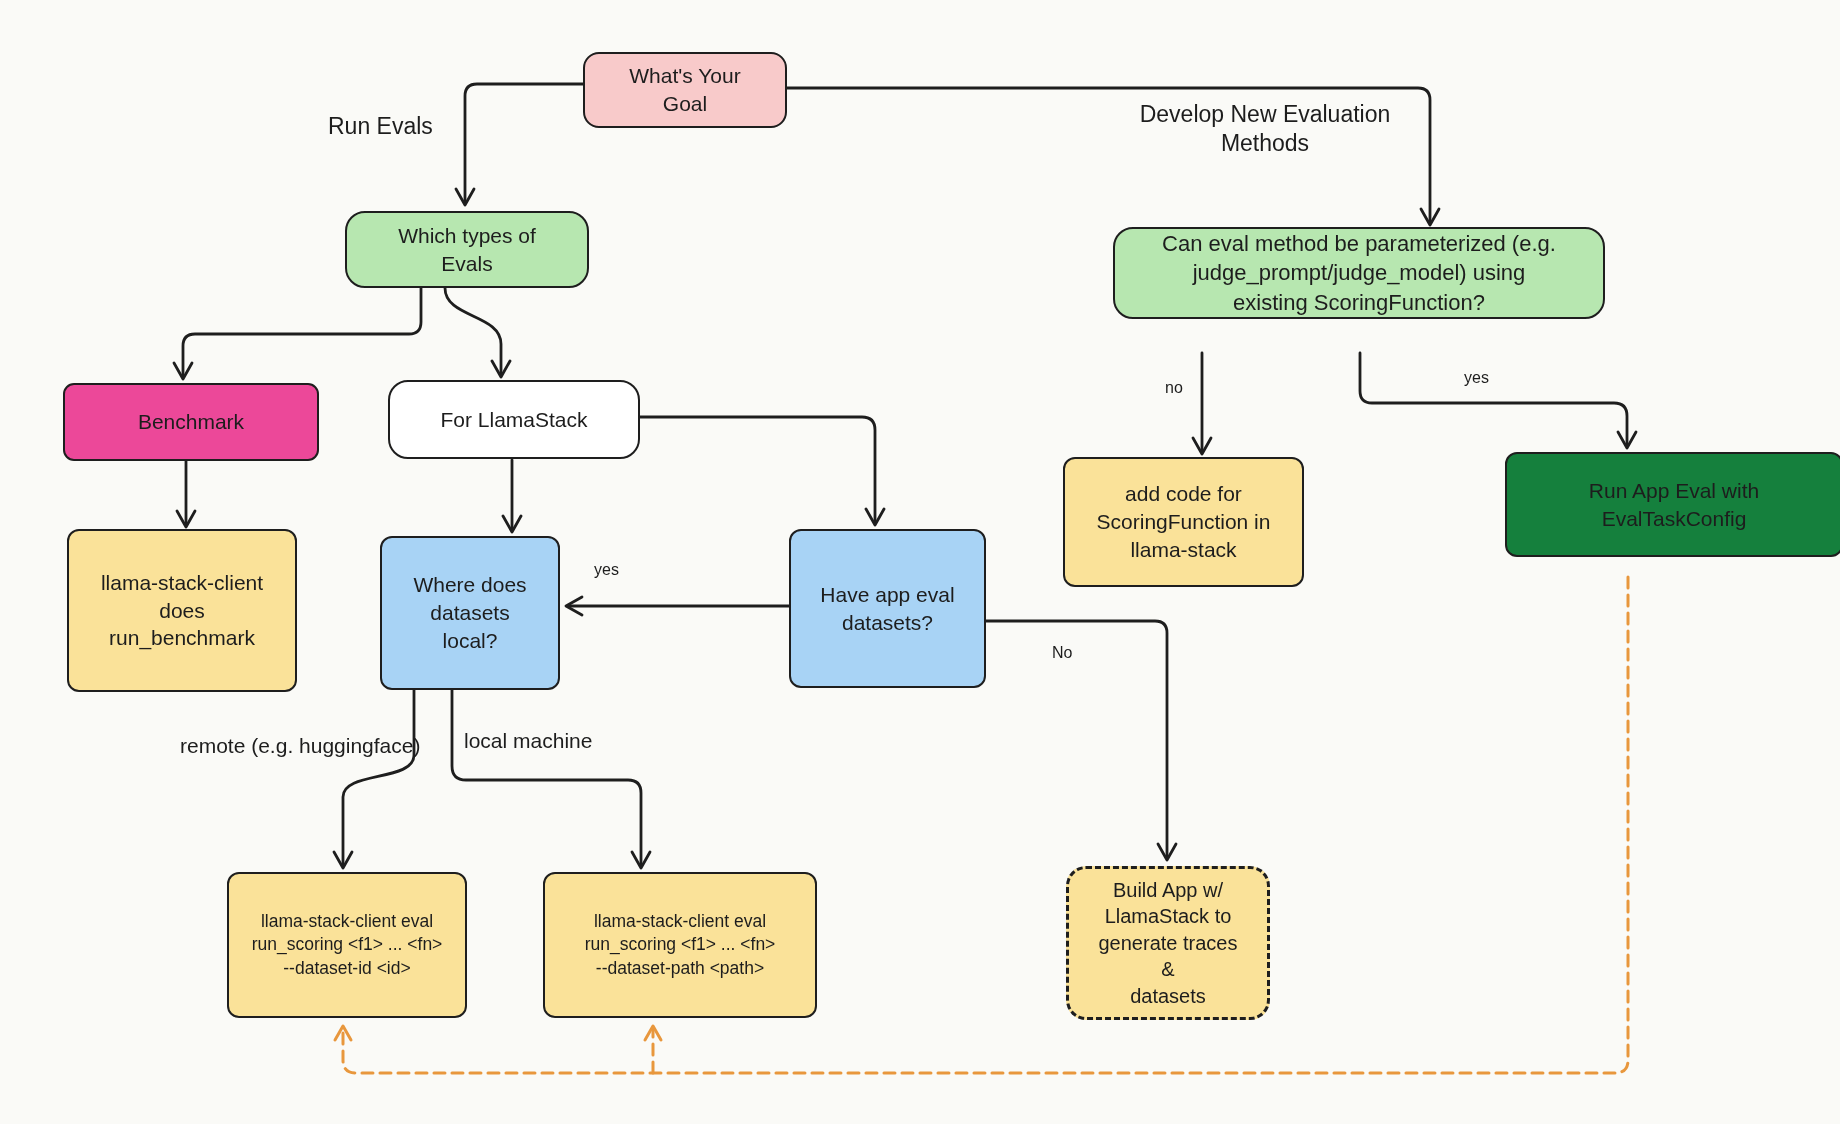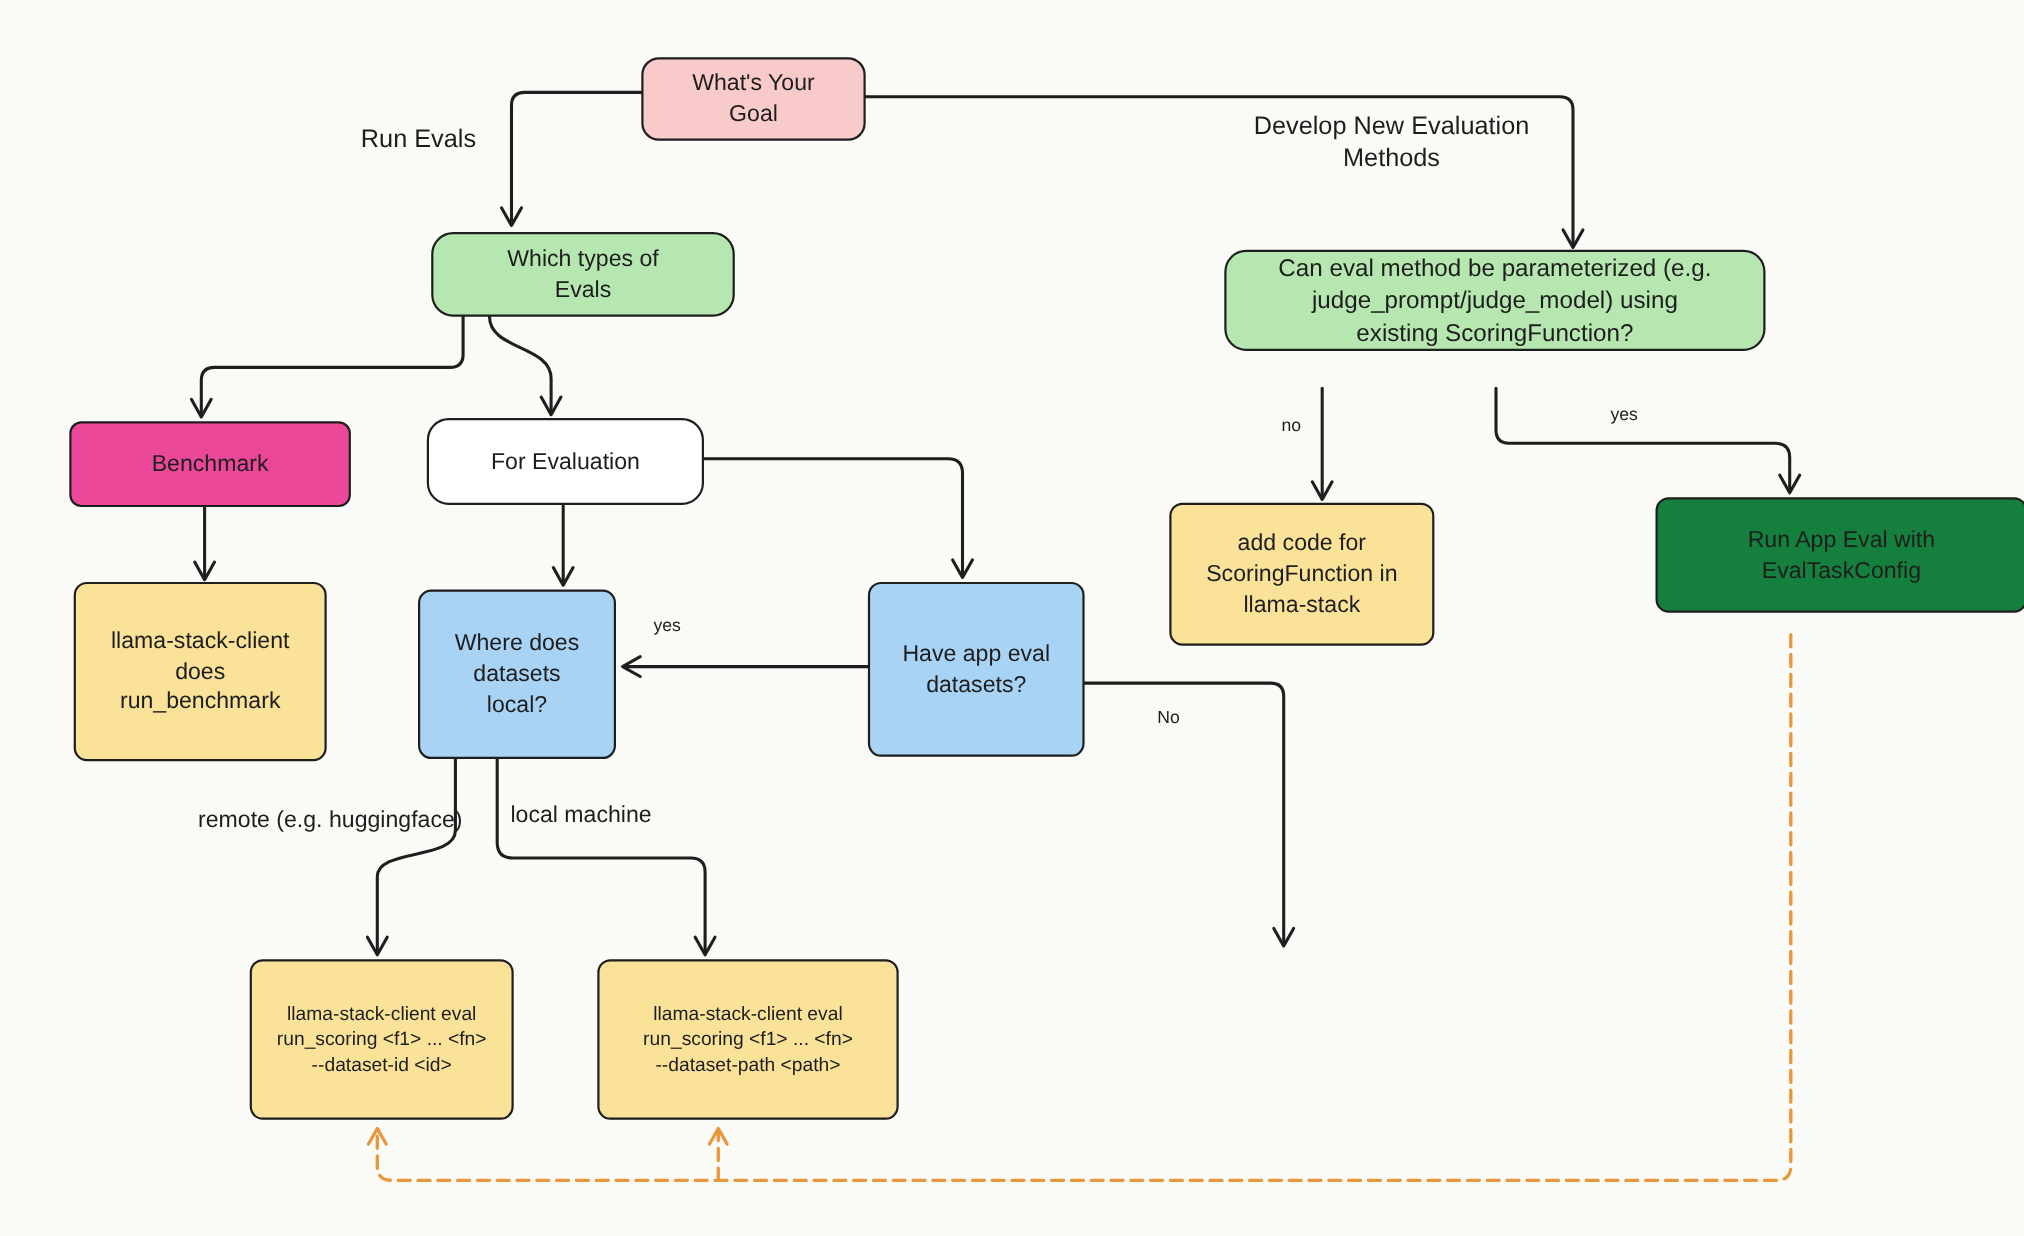--- a/index.html
+++ b/index.html
@@ -79,31 +79,31 @@
     <path d="M 653 1073 L 653 1028" stroke="#e8973d" stroke-width="3" stroke-dasharray="11 7"></path>
     <polyline points="335,1040 343,1026 351,1040" stroke="#e8973d" stroke-width="3"></polyline>
     <polyline points="645,1040 653,1026 661,1040" stroke="#e8973d" stroke-width="3"></polyline>
   </svg>
 
   <div class="node r16" style="left: 583px; top: 52px; width: 204px; height: 76px; background: rgb(248, 202, 202);">
     <span class="nl">What's Your
 Goal</span>
   </div>
 
-  <div class="node" style="left: 345px; top: 211px; width: 276px; height: 77px; background: rgb(183, 231, 176); margin-left: 47px;">
+  <div class="node" style="left: 345px; top: 211px; width: 244px; height: 77px; background: rgb(183, 231, 176);">
     <span class="nl">Which types of
 Evals</span>
   </div>
 
   <div class="node" style="left: 63px; top: 383px; width: 256px; height: 78px; background: #ec4899; border-radius: 11px;">
     <span class="nl">Benchmark</span>
   </div>
 
   <div class="node" style="left: 388px; top: 380px; width: 252px; height: 79px; background: rgb(255, 255, 255);">
-    <span class="nl">For Evaluation</span>
+    <span class="nl">For LlamaStack</span>
   </div>
 
   <div class="node r26" style="left: 67px; top: 529px; width: 230px; height: 163px; background: rgb(250, 226, 153);">
     <span class="nl">llama-stack-client
 does run_benchmark</span>
   </div>
 
   <div class="node r26" style="left: 380px; top: 536px; width: 180px; height: 154px; background: rgb(168, 211, 245);">
     <span class="nl">Where does
 datasets local?</span>
@@ -136,20 +136,26 @@
 run_scoring &lt;f1&gt; ... &lt;fn&gt;
 --dataset-id &lt;id&gt;</span>
   </div>
 
   <div class="node r26 fs17" style="left: 543px; top: 872px; width: 274px; height: 146px; padding: 2px 4px; background: rgb(250, 226, 153);">
     <span class="nl">llama-stack-client eval
 run_scoring &lt;f1&gt; ... &lt;fn&gt;
 --dataset-path &lt;path&gt;</span>
   </div>
 
+  <div class="node dashedBorder fs20" style="left: 1066px; top: 866px; width: 204px; height: 154px; background: rgb(250, 226, 153);">
+    <span class="nl">Build App w/
+LlamaStack to
+generate traces &amp;
+datasets</span>
+  </div>
 
   <div class="elabel fs23" style="left:328px;top:112px">Run Evals</div>
 
   <div class="elabel fs23 center" style="left:1098px;top:100px;width:334px">Develop New Evaluation
 Methods</div>
 
   <div class="elabel" style="left:594px;top:560px">yes</div>
 
   <div class="elabel" style="left:1052px;top:643px">No</div>
 

